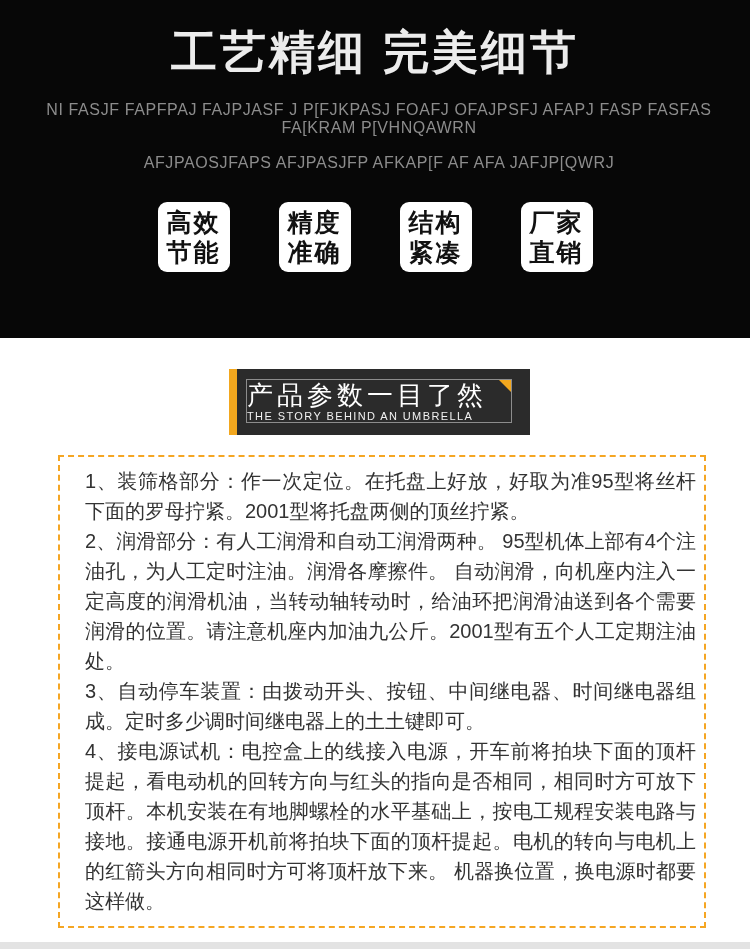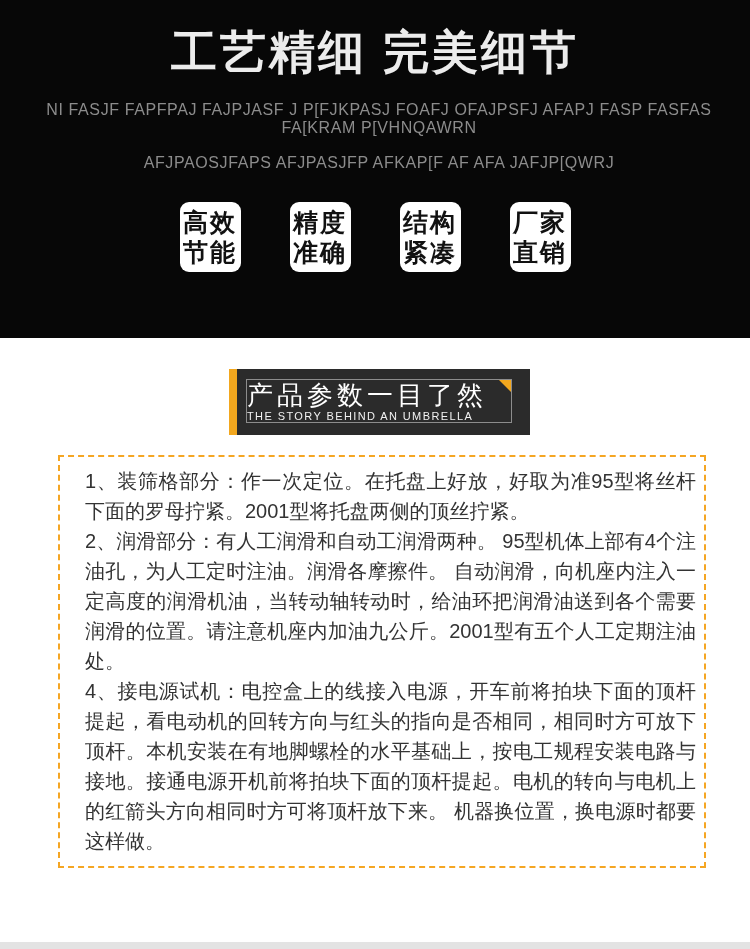--- a/index.html
+++ b/index.html
@@ -7,21 +7,21 @@
   .page{position:relative;width:750px;height:949px;background:#ffffff;overflow:hidden;}
 
   
   .hero{width:750px;height:338px;background:#070707;text-align:center;}
   .hero-title{padding-top:26px;font-size:46px;font-weight:bold;color:#ececec;
     letter-spacing:3px;line-height:1.15;}
   .hero-sub{color:#8c8c8c;font-size:16px;letter-spacing:0.6px;margin-left:8px;}
   .hero-sub.l1{margin-top:22px;}
   .hero-sub.l2{margin-top:17px;}
   .feature-row{margin-top:30px;display:flex;justify-content:center;gap:49px;}
-  .feature-box{width:61px;height:70px;background:#ffffff;border-radius:9px;
+  .feature-box{width:72px;height:70px;background:#ffffff;border-radius:9px;
     display:flex;flex-direction:column;align-items:center;justify-content:center;
     color:#111;font-size:25px;font-weight:bold;line-height:30px;letter-spacing:2px;}
 
   
   .banner{position:relative;width:301px;height:66px;margin:31px auto 0;margin-left:229px;
     background:#2b2b2b;}
   .banner-accent-bar{position:absolute;left:0;top:0;width:8px;height:66px;background:#f2a71e;}
   .banner-inner{position:absolute;left:17px;top:10px;width:264px;height:42px;
     border:1px solid #8d8d8d;display:flex;flex-direction:column;align-items:flex-start;
     justify-content:center;}
@@ -78,18 +78,19 @@
         <div class="banner-cn">产品参数一目了然</div>
         <div class="banner-en">THE STORY BEHIND AN UMBRELLA</div>
         <div class="banner-corner"></div>
       </div>
     </div>
 
 
     <div class="instructions">
       <p>1、装筛格部分：作一次定位。在托盘上好放，好取为准95型将丝杆下面的罗母拧紧。2001型将托盘两侧的顶丝拧紧。</p>
       <p>2、润滑部分：有人工润滑和自动工润滑两种。 95型机体上部有4个注油孔，为人工定时注油。润滑各摩擦件。 自动润滑，向机座内注入一定高度的润滑机油，当转动轴转动时，给油环把润滑油送到各个需要润滑的位置。请注意机座内加油九公斤。2001型有五个人工定期注油处。</p>
+      <p>3、自动停车装置：由拨动开头、按钮、中间继电器、时间继电器组成。定时多少调时间继电器上的土土键即可。</p>
       <p>4、接电源试机：电控盒上的线接入电源，开车前将拍块下面的顶杆提起，看电动机的回转方向与红头的指向是否相同，相同时方可放下顶杆。本机安装在有地脚螺栓的水平基础上，按电工规程安装电路与接地。接通电源开机前将拍块下面的顶杆提起。电机的转向与电机上的红箭头方向相同时方可将顶杆放下来。 机器换位置，换电源时都要这样做。</p>
     </div>
   </div>
 
   <div class="footer-bar"></div>
 </div>
 
 </body></html>

